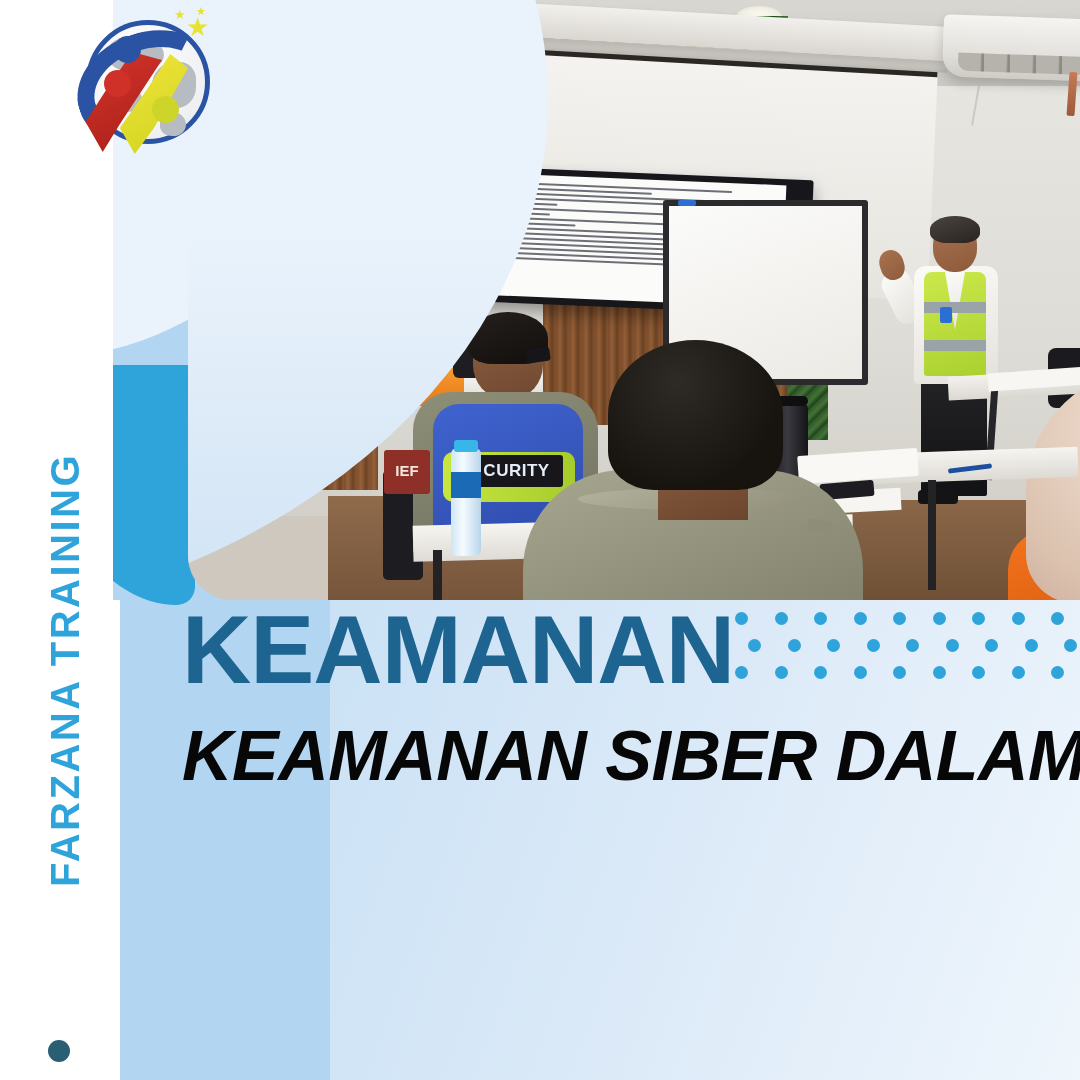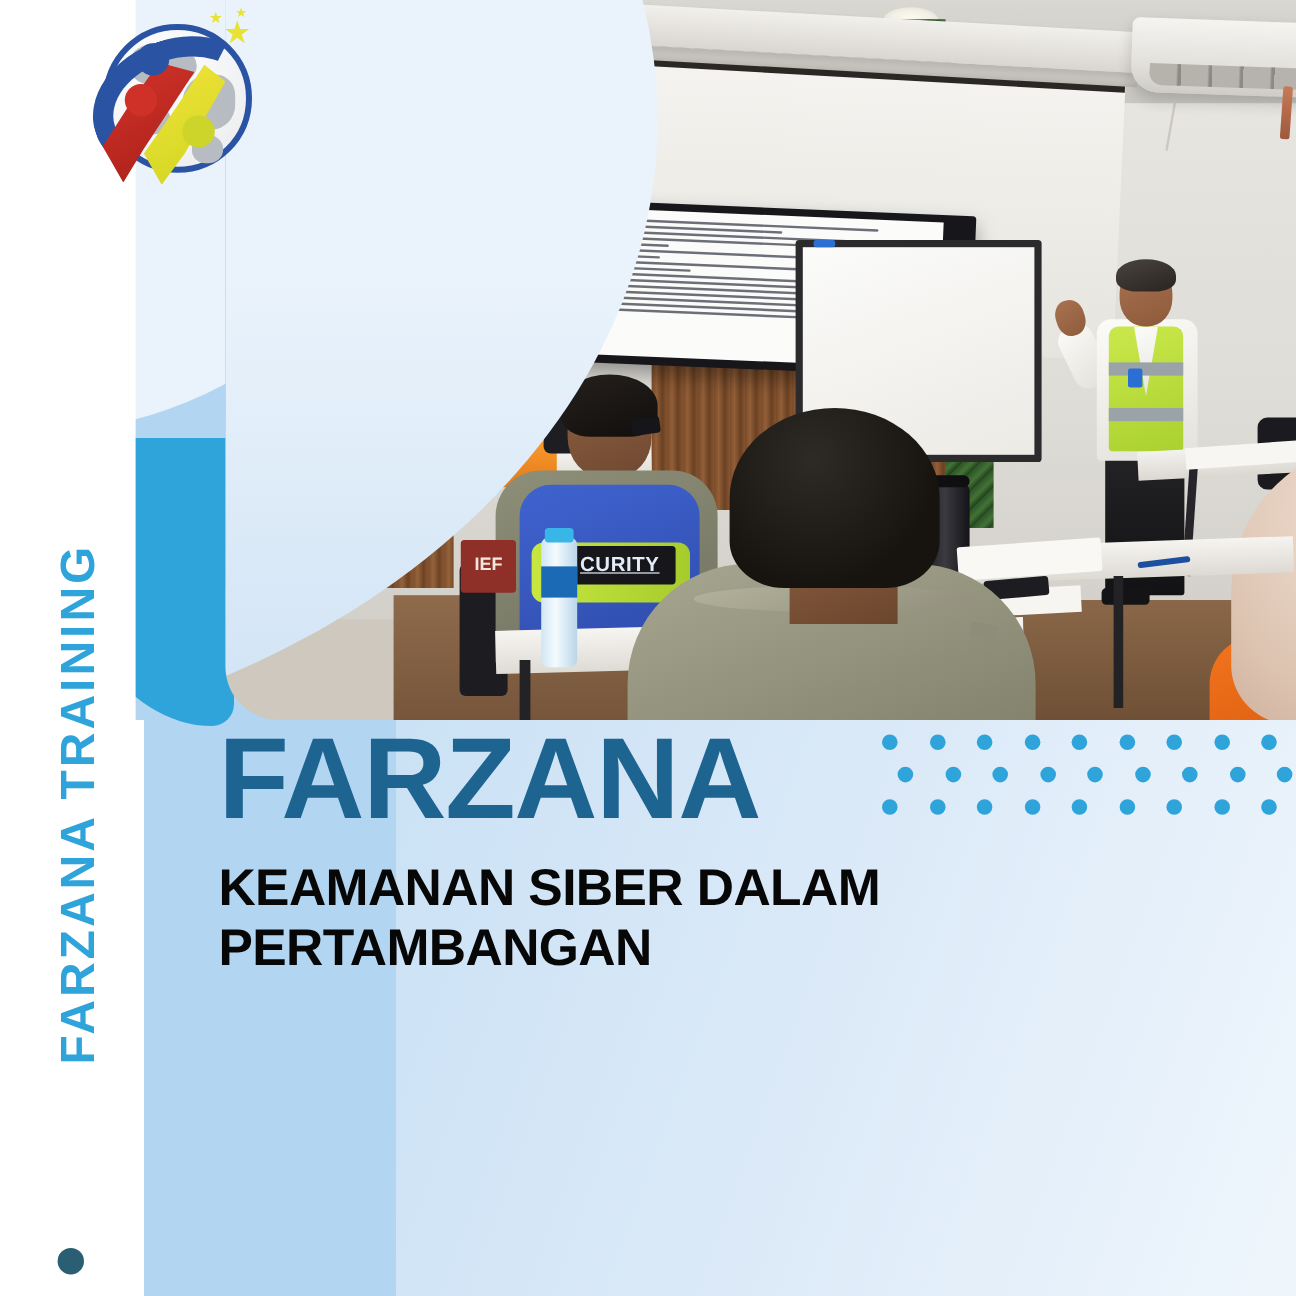--- a/index.html
+++ b/index.html
@@ -210,21 +210,21 @@
     background:linear-gradient(160deg,#25201d 0%,#110e0c 100%);}
   .pA-glass{left:338px;top:348px;width:24px;height:14px;background:#15151a;border-radius:3px;transform:rotate(-8deg);}
   .pA-body{left:225px;top:392px;width:185px;height:160px;
     background:linear-gradient(160deg,#8d8f78 0%,#6f7160 100%);border-radius:38px 38px 0 0;}
   .pA-vest{left:245px;top:404px;width:150px;height:140px;
     background:linear-gradient(160deg,#3f63cf 0%,#2f4bab 100%);border-radius:26px 26px 0 0;}
   .pA-vest-yellow{left:255px;top:452px;width:132px;height:50px;
     background:linear-gradient(90deg,#c7e63f,#a6cc2c);border-radius:10px;}
   .pA-vest-blk{left:280px;top:455px;width:95px;height:32px;background:#17171b;border-radius:3px;}
   .pA-text{left:281px;top:458px;width:95px;height:26px;color:#e4ecf7;
-    font-size:17px;font-weight:bold;letter-spacing:.5px;line-height:26px;text-align:center;text-decoration:underline;}
+    font-size:17px;font-weight:bold;letter-spacing:.5px;line-height:26px;text-align:center;}
   .pA-chief{left:196px;top:450px;width:46px;height:44px;background:#8e2f28;border-radius:3px;}
   .pA-chief-t{left:196px;top:460px;width:46px;height:22px;color:#f2e6dd;
     font-size:15px;font-weight:bold;line-height:22px;text-align:center;}
 
   
   .pB-hair{left:420px;top:340px;width:175px;height:150px;border-radius:50% 50% 26% 26%;
     background:radial-gradient(ellipse at 40% 28%,#2e2a26 0%,#17130f 70%);}
   .pB-neck{left:470px;top:450px;width:90px;height:70px;
     background:linear-gradient(160deg,#8a5e40,#6b452d);}
   .pB-body{left:335px;top:470px;width:340px;height:130px;
@@ -255,22 +255,22 @@
 
   
   .headline{
     position:absolute;left:182px;top:602px;z-index:9;width:830px;
   }
   .h-training{
     font-size:96px;font-weight:bold;color:#1e6490;letter-spacing:-1px;
     line-height:1.0;margin:0;font-stretch:condensed;
   }
   .h-sub{
-    margin:18px 0 0 0;font-size:43px;font-weight:bold;color:#070708;
-    line-height:1.16;letter-spacing:-0.5px;
+    margin:18px 0 0 0;font-size:70px;font-weight:bold;color:#070708;
+    line-height:1.16;letter-spacing:-0.5px;font-style:italic;
   }
   .h-sub div{white-space:nowrap;}
 
   
   .logo-wrap{position:absolute;left:0;top:8px;width:290px;z-index:9;
     display:flex;flex-direction:column;align-items:center;}
   .logo-mark{position:relative;width:178px;height:160px;}
   .globe{position:absolute;left:30px;top:12px;width:124px;height:124px;border-radius:50%;
     background:radial-gradient(circle at 36% 32%,#fefefe 0%,#f4f5f6 52%,#e7e9ea 100%);
     border:5px solid #2b53a4;box-sizing:border-box;}
@@ -488,20 +488,19 @@
         <i class="dot"></i>
         <i class="dot"></i>
         <i class="dot"></i>
         <i class="dot"></i>
         <i class="dot"></i>
         <i class="dot"></i>
     </div>
   </div>
 
   <div class="headline">
-    <div class="h-training">FARZANA</div>
+    <div class="h-training">KEAMANAN</div>
     <div class="h-sub">
       <div>KEAMANAN SIBER DALAM</div>
-      <div>PERTAMBANGAN</div>
     </div>
   </div>
 
 </div>
 
 </body></html>

